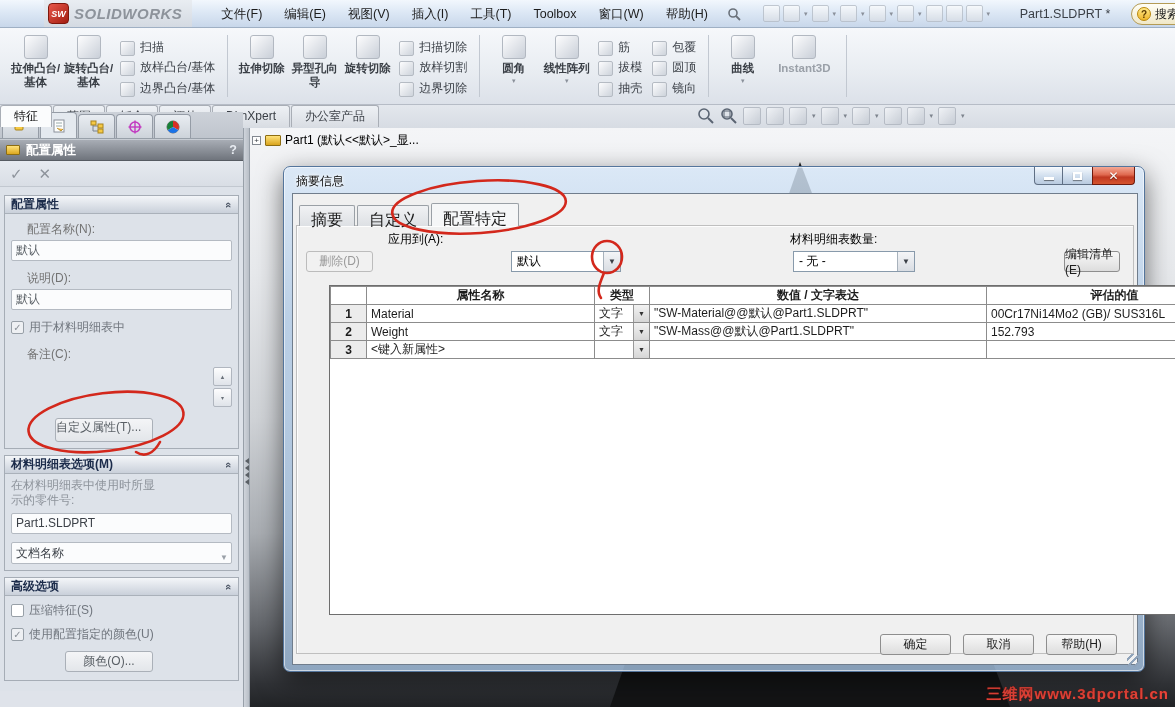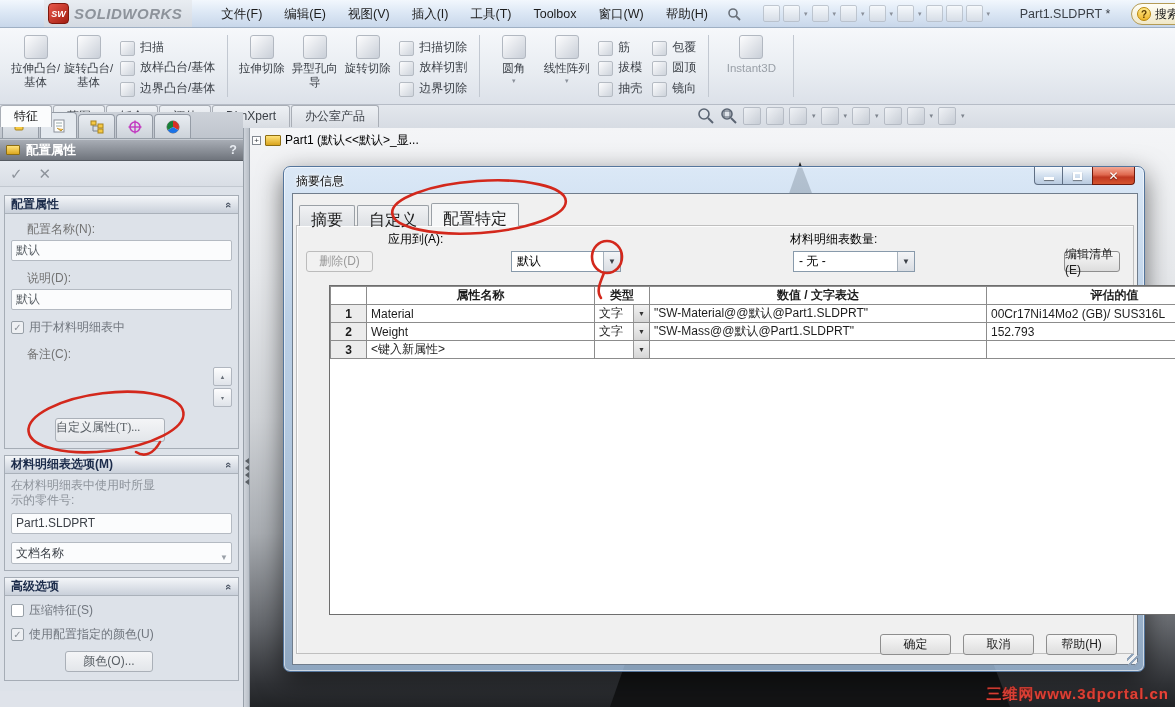--- a/index.html
+++ b/index.html
@@ -33,21 +33,21 @@
     background:linear-gradient(180deg,#ffe98a,#eeb52a); border:1px solid #b8860b; color:#5b3b00;
     font-size:10px; font-weight:bold; display:flex; align-items:center; justify-content:center; }
 
   
   .ribbon { position:absolute; left:0; top:28px; width:1175px; height:77px;
     background:linear-gradient(180deg,#f6f8fb 0%,#e9edf2 55%,#dce1e9 100%);
     border-bottom:1px solid #b6bcc6; display:flex; align-items:stretch; padding:2px 0 2px 4px; }
   .rgroup { display:flex; align-items:stretch; padding:1px 5px; }
   .rsep { width:1px; background:#c2c8d1; margin:5px 2px; }
   .rbig { width:53px; display:flex; flex-direction:column; align-items:center; justify-content:flex-start;
-    padding-top:4px; text-align:center; font-size:11.5px; line-height:1.2; color:#3a3f46; cursor:default; border-radius:3px; }
+    padding-top:4px; text-align:center; font-size:11.5px; line-height:1.2; color:#3a3f46; cursor:default; border-radius:3px;font-weight:bold; }
   .ricon { width:24px; height:24px; border-radius:3px; margin-bottom:3px;
     background:linear-gradient(135deg,#fdfdfe,#c9cfd8); border:1px solid #b2b8c1; }
   .rstack { display:flex; flex-direction:column; justify-content:space-between; padding:4px 2px; }
   .rsmall { display:flex; align-items:flex-end; gap:5px; height:22px; padding:0 3px; color:#3a3f46; cursor:default; border-radius:2px; }
   .ricon-sm { width:15px; height:15px; border-radius:2px;
     background:linear-gradient(135deg,#fdfdfe,#cdd3db); border:1px solid #b5bbc3; flex:0 0 auto; }
   .rarrow { font-size:7px; color:#8a909a; margin-top:1px; }
   .instant3d .rlabel { color:#9aa0a8; }
 
   
@@ -91,21 +91,21 @@
     line-height:11px; text-align:center; color:#8b9199; border-radius:2px; flex:0 0 auto; }
   .cb.gray { background:#eef0f3; }
   .comment-wrap { display:flex; margin-top:4px; height:44px; }
   .comment-area { flex:1; }
   .scrollcol { width:19px; display:flex; flex-direction:column; gap:2px; }
   .sbtn { height:19px; background:linear-gradient(180deg,#fdfdfe,#dfe3e9); border:1px solid #b0b6bf;
     border-radius:2px; font-size:6px; color:#6a717a; display:flex; align-items:center; justify-content:center; }
   .btn { background:linear-gradient(180deg,#f7f7f7,#ececec 45%,#dddddd); border:1px solid #8e8e8e;
     border-radius:3px; font-size:12px; color:#1c1c1c; display:inline-flex; align-items:center; justify-content:center; cursor:default; }
   .btn.soft { border-color:#aab0b8; color:#5a6066; background:linear-gradient(180deg,#f4f5f7,#e3e6ea); }
-  .custom-props { display:block; width:110px; height:24px; margin:7px auto 0 44px;font-family:Liberation Serif, serif; }
+  .custom-props { display:block; width:98px; height:24px; margin:7px auto 0 44px; }
   .hint { color:#8d939b; line-height:15px; }
   .sel { position:relative; height:22px; background:#fbfcfd; border:1px solid #b4bac2; border-radius:2px;
     color:#3c4148; line-height:20px; padding:0 4px; margin-top:8px; }
   .sel .arr { position:absolute; right:3px; top:5px; font-size:8px; color:#9aa0a8; }
   .color-btn { width:88px; height:21px; margin:8px auto 2px 54px; display:flex; }
 
   
   .splitter { position:absolute; left:243px; top:128px; width:7px; height:579px;
     background:linear-gradient(90deg,#cfd4db,#b9bfc7); border-left:1px solid #98a0a9; border-right:1px solid #98a0a9; }
   .split-handle { position:absolute; top:330px; left:0; width:100%; display:flex; flex-direction:column; gap:1px; align-items:center; }
@@ -306,20 +306,25 @@
             <span>圆顶</span>
           </div>
         <div class="rsmall">
             <span class="ricon-sm"></span>
             <span>镜向</span>
           </div>
       </div>
     </div>
     <div class="rsep"></div>
     <div class="rgroup">
+      <div class="rbig">
+        <span class="ricon"></span>
+        <span class="rlabel">曲线</span>
+        <span class="rarrow">▾</span>
+      </div>
       <div class="rbig instant3d" style="width:70px">
         <span class="ricon"></span>
         <span class="rlabel">Instant3D</span>
       </div>
     </div>
     <div class="rsep"></div>
   </div>
 
   <div class="tabrow">
     <span class="ftab active">特征</span><span class="ftab">草图</span><span class="ftab">钣金</span><span class="ftab">评估</span><span class="ftab">DimXpert</span><span class="ftab">办公室产品</span>

